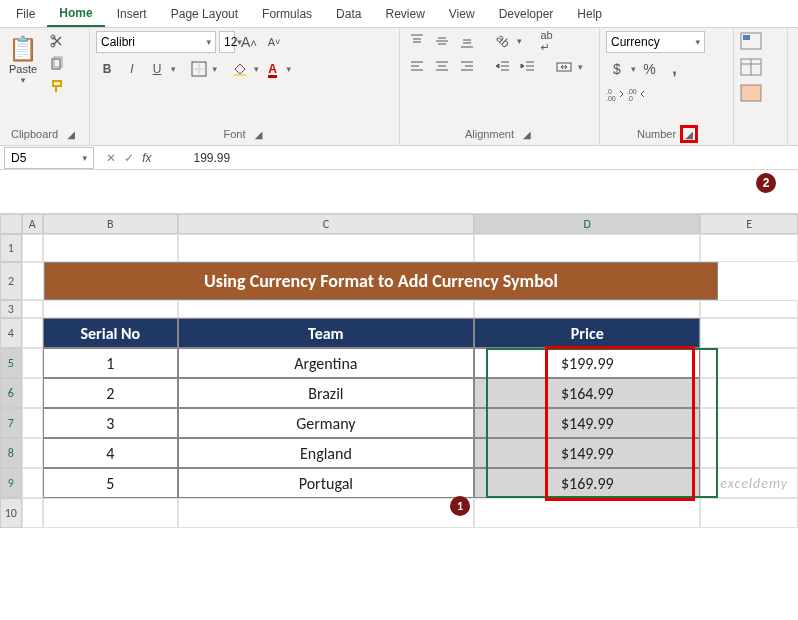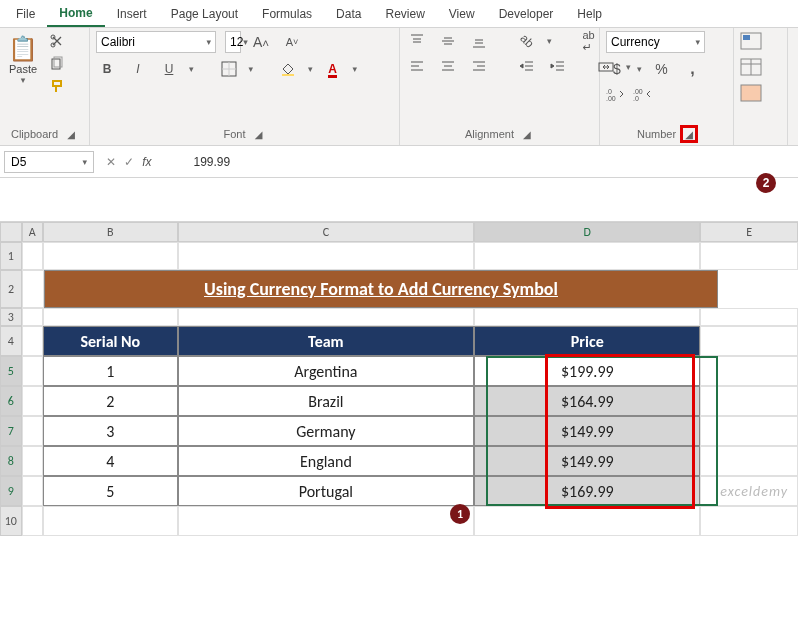--- a/index.html
+++ b/index.html
@@ -5,32 +5,32 @@
   * { box-sizing: border-box; }
   body { margin: 0; font-family: 'Segoe UI', Arial, sans-serif; font-size: 12px; background: #fff; width: 798px; height: 620px; overflow: hidden; }
   .ribbon-tabs { display: flex; align-items: center; padding: 0 4px; height: 28px; border-bottom: 1px solid #d4d4d4; }
   .ribbon-tab { padding: 5px 12px; color: #444; cursor: pointer; }
   .ribbon-tab.active { color: #217346; border-bottom: 2px solid #217346; font-weight: 600; }
   .ribbon { display: flex; background: #f3f2f1; height: 118px; border-bottom: 1px solid #d4d4d4; }
   .group { display: flex; flex-direction: column; justify-content: space-between; border-right: 1px solid #d9d9d9; padding: 3px 6px 2px; position: relative; }
   .group-label { display:flex; justify-content:center; align-items:center; gap:6px; text-align: center; color: #666; font-size: 11px; padding: 2px 0; }
   .group-body { display: flex; align-items: flex-start; gap: 6px; flex: 1; }
   .vstack { display: flex; flex-direction: column; gap: 3px; }
-  .hstack { display: flex; align-items: center; gap: 9px; }
+  .hstack { display: flex; align-items: center; gap: 3px; }
   .btn-icon { width: 22px; height: 20px; display: inline-flex; align-items: center; justify-content: center; color: #555; cursor: pointer; }
   .btn-icon.small { width:18px; height:18px; font-size:11px; }
   .paste-big { width: 34px; height: 54px; display: flex; flex-direction: column; align-items: center; justify-content: flex-end; font-size: 11px; color:#444;}
   .paste-big .icon { font-size: 24px; }
   .select { height: 22px; border: 1px solid #c4c4c4; background: #fff; display:flex; align-items:center; justify-content:space-between; padding:0 4px; }
   .font-name { width: 120px; }
   .font-size { width: 16px; }
   .num-format { width:99px; }
   .launcher { width: 14px; height: 14px; display: inline-flex; align-items: center; justify-content: center; color: #666; cursor: pointer; font-size:10px;}
   .highlight-red { outline: 3px solid #e00000; outline-offset: -1px; }
-  .namebox-bar { display:flex; align-items:center; height: 32px; border-bottom: 1px solid #d4d4d4; }
+  .namebox-bar { display:flex; align-items:center; height: 24px; border-bottom: 1px solid #d4d4d4; }
   .namebox { width: 90px; height: 22px; border: 1px solid #c4c4c4; margin: 0 4px; padding: 0 6px; display:flex; align-items:center; justify-content:space-between; background:#fff;}
   .fx-icons { display:flex; align-items:center; gap: 8px; padding: 0 8px; color:#888;}
   .fx-label { font-style: italic; color:#555; padding-right:10px;}
   .formula-val { padding-left: 24px; color:#333;}
   .badge { width: 20px; height: 20px; border-radius: 50%; background: #7a1518; color:#fff; display:flex; align-items:center; justify-content:center; font-size:12px; font-weight:600; position:absolute; }
   .sheet-area { position: relative; font-family: Calibri, Arial, sans-serif; }
   .hdr, .rowhdr { background:#e6e6e6; border:1px solid #ccc; display:flex; align-items:center; justify-content:center; color:#555; font-size:12px;}
   .corner { width:22px; height:20px; background:#e6e6e6; border:1px solid #ccc;}
   .hdr { height:20px; }
   .rowhdr { width:22px; }
@@ -343,21 +343,21 @@
     <div class="cell colA r1"></div>
     <div class="cell colB r1"></div>
     <div class="cell colC r1"></div>
     <div class="cell colD r1"></div>
     <div class="cell colE r1"></div>
   </div>
 
   <div class="grid-row r2">
     <div class="rowhdr r2">2</div>
     <div class="cell colA r2"></div>
-    <div class="cell title-cell r2" style="width:674px;text-decoration:underline;">Using Currency Format to Add Currency Symbol</div>
+    <div class="cell title-cell r2" style="width:674px;">Using Currency Format to Add Currency Symbol</div>
 
   </div>
 
   <div class="grid-row r3">
     <div class="rowhdr r3">3</div>
     <div class="cell colA r3"></div>
     <div class="cell colB r3"></div>
     <div class="cell colC r3"></div>
     <div class="cell colD r3"></div>
     <div class="cell colE r3"></div>

